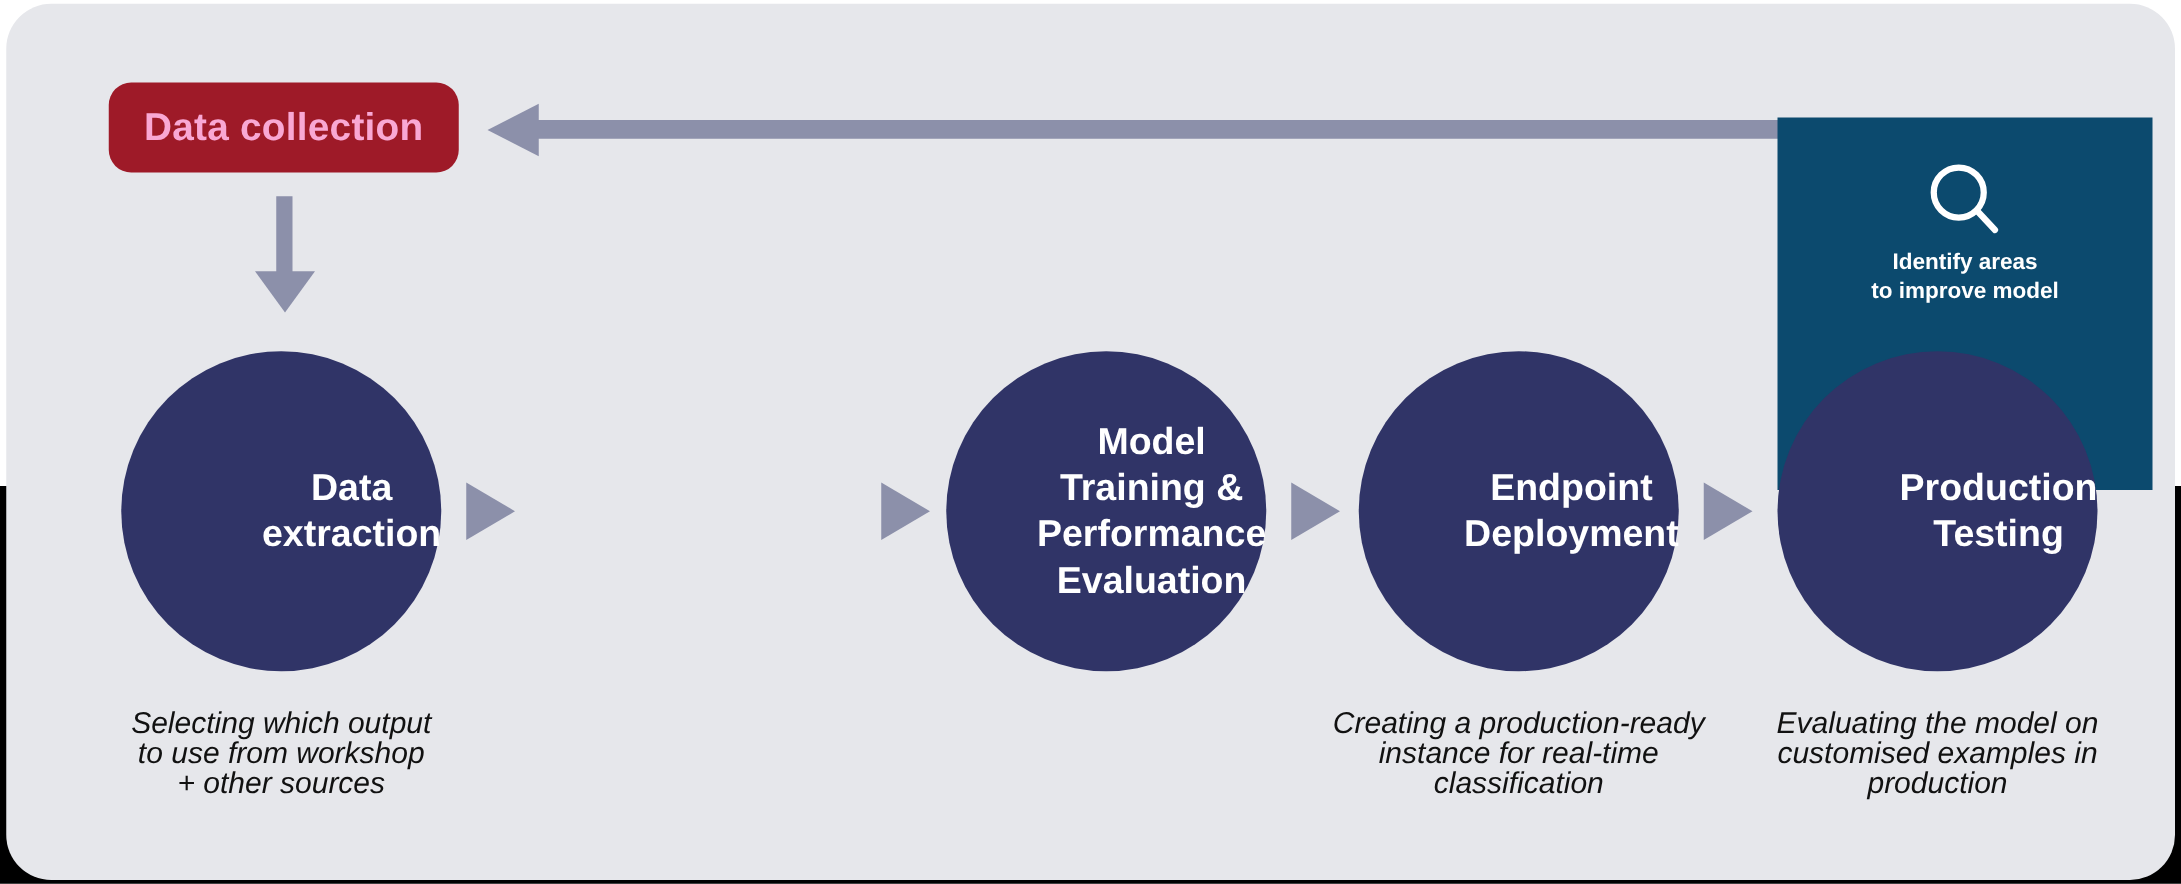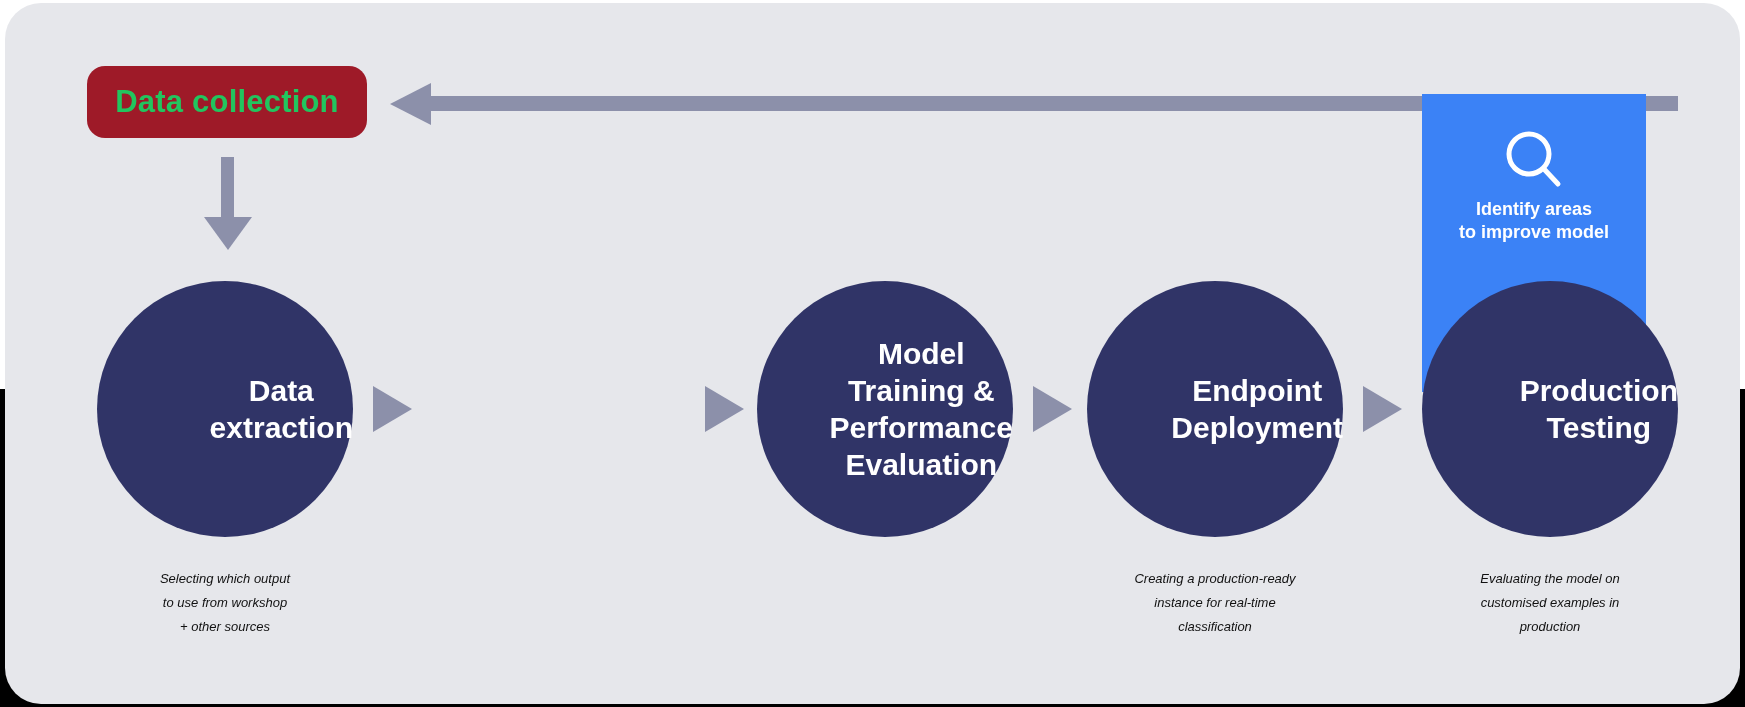--- a/index.html
+++ b/index.html
@@ -11,30 +11,30 @@
   .card{
     position:absolute;left:5px;top:3px;right:5px;bottom:3px;
     background:#e6e7eb;border-radius:36px;overflow:hidden;
   }
   
   .start-box{
     position:absolute;left:82px;top:63px;width:280px;height:72px;
     background:#9e1a28;border-radius:18px;
     display:flex;align-items:center;justify-content:center;
   }
-  .start-box span{color:#22c55e;font-weight:bold;font-size:31px;letter-spacing:.2px;}
+  .start-box span{color:#f9a8d4;font-weight:bold;font-size:31px;letter-spacing:.2px;}
   
   .down-shaft{position:absolute;left:216px;top:154px;width:13px;height:62px;background:#8c90aa;}
   .down-head{position:absolute;left:199px;top:214px;width:0;height:0;
     border-left:24px solid transparent;border-right:24px solid transparent;border-top:33px solid #8c90aa;}
   
   .fb-shaft{position:absolute;left:420px;top:93px;width:1253px;height:15px;background:#8c90aa;}
   .fb-head{position:absolute;left:385px;top:80px;width:0;height:0;
     border-top:21px solid transparent;border-bottom:21px solid transparent;border-right:41px solid #8c90aa;}
-  .band{position:absolute;left:1417px;top:91px;width:224px;height:298px;background:#3b82f6;}
+  .band{position:absolute;left:1417px;top:91px;width:300px;height:298px;background:#0c4a6e;}
   .band .mag{position:absolute;left:50%;top:34px;transform:translateX(-50%);}
   .band-label{
     position:absolute;left:0;top:104px;width:100%;text-align:center;
     color:#fff;font-weight:bold;font-size:18px;line-height:23px;white-space:pre-line;
   }
   
   .stage{
     position:absolute;top:278px;width:256px;height:256px;border-radius:50%;
     background:#303467;display:flex;align-items:center;justify-content:flex-end;
   }
@@ -43,21 +43,21 @@
     text-align:center;white-space:pre-line;
   }
   .s1{left:92px;} .s2{left:424px;} .s3{left:752px;} .s4{left:1082px;} .s5{left:1417px;}
   
   .tri{position:absolute;top:383px;width:0;height:0;
     border-top:23px solid transparent;border-bottom:23px solid transparent;border-left:39px solid #8c90aa;}
   .t1{left:368px;} .t2{left:700px;} .t3{left:1028px;} .t4{left:1358px;}
   
   .caption{
     position:absolute;top:564px;width:320px;text-align:center;
-    font-style:italic;font-size:13px;line-height:24px;color:#111;white-space:pre-line;
+    font-style:italic;font-size:24px;line-height:24px;color:#111;white-space:pre-line;
   }
   .c1{left:60px;} .c2{left:392px;} .c3{left:720px;} .c4{left:1050px;} .c5{left:1385px;}
 </style>
 </head>
 <body>
 
 <div class="card">
 
   <div class="fb-shaft"></div>
   <div class="fb-head"></div>

